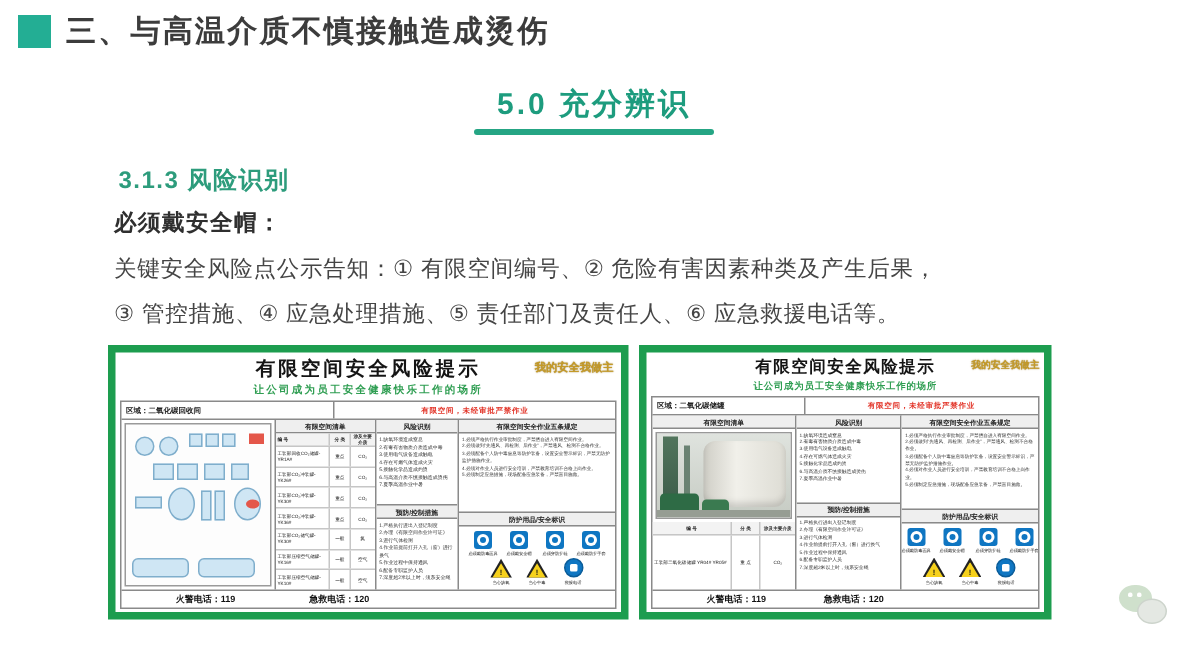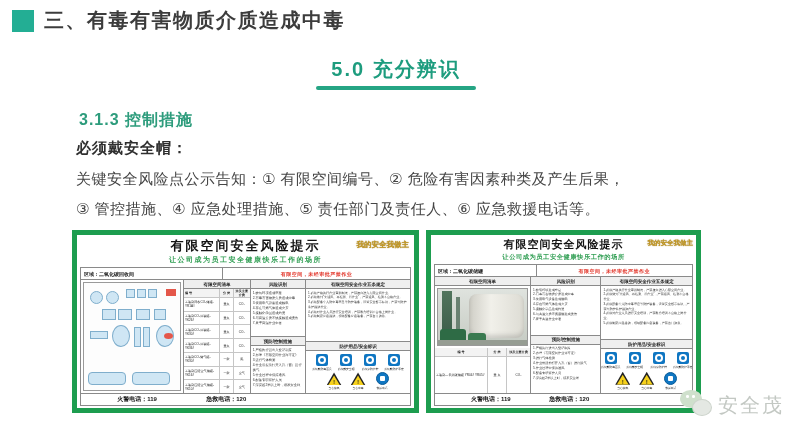--- a/index.html
+++ b/index.html
@@ -96,24 +96,24 @@
   .wx-b1{position:absolute;left:0;top:0;width:22px;height:18px;border-radius:50% 50% 45% 55%;background:#cfe0cc;}
   .wx-b2{position:absolute;left:12px;top:9px;width:18px;height:15px;border-radius:50%;background:#e4e8e3;border:1px solid #cdd4cc;}
   .wx-e{position:absolute;width:2.5px;height:2.5px;border-radius:50%;background:#fff;}
 </style>
 </head>
 <body>
 
 <div class="slide">
 
   <div class="hdr-sq"></div>
-  <div class="hdr-title">三、有毒有害物质介质造成中毒</div>
+  <div class="hdr-title">三、与高温介质不慎接触造成烫伤</div>
   <div class="sec-title">5.0  充分辨识</div>
   <div class="sec-underline"></div>
-  <div class="sub-title">3.1.3  控制措施</div>
+  <div class="sub-title">3.1.3  风险识别</div>
   <div class="req-label">必须戴安全帽：</div>
   <div class="body-line body-2">③ 管控措施、④ 应急处理措施、⑤ 责任部门及责任人、⑥ 应急救援电话等。</div>
   <div class="body-line body-1">关键安全风险点公示告知：① 有限空间编号、② 危险有害因素种类及产生后果，</div>
 
   <div class="poster pl">
     <div class="p-title">有限空间安全风险提示</div>
     <div class="p-logo">我的安全我做主</div>
     <div class="p-sub">让公司成为员工安全健康快乐工作的场所</div>
 
     <div class="p-table">
@@ -417,16 +417,15 @@
     </div>
   </div>
 
   <div class="wm">
     <div class="wx">
       <div class="wx-b1"></div>
       <div class="wx-b2"></div>
       <div class="wx-e" style="left:6px;top:5px;"></div>
       <div class="wx-e" style="left:12px;top:5px;"></div>
     </div>
-    <div class="wm-txt">安全茂</div>
   </div>
 
 </div>
 
 </body></html>

